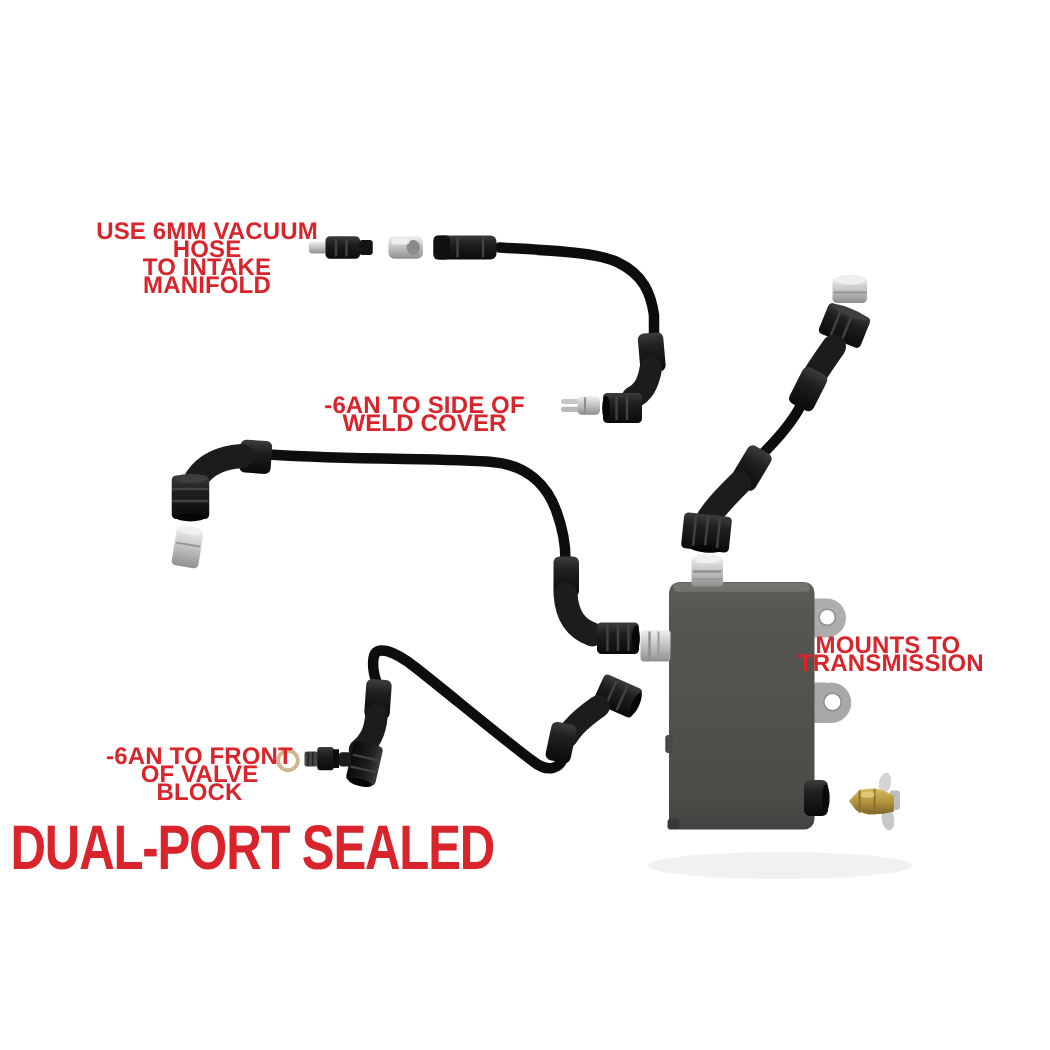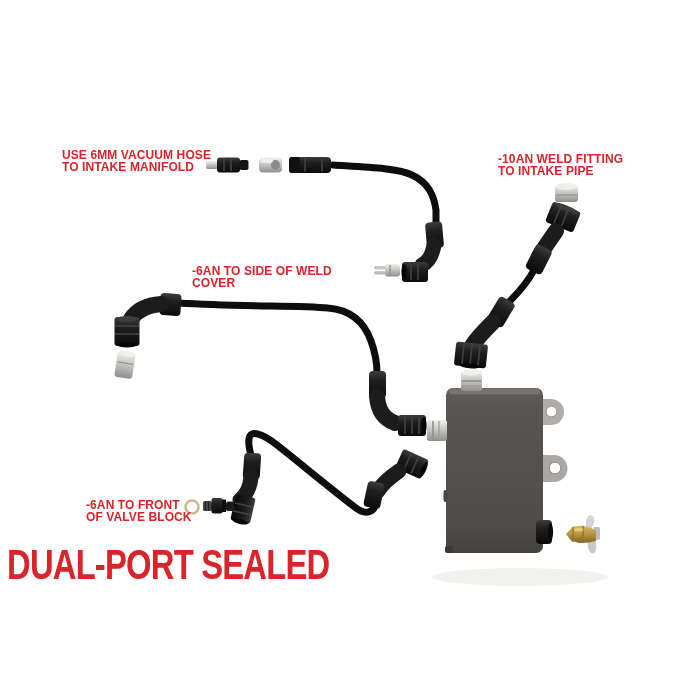--- a/index.html
+++ b/index.html
@@ -6,22 +6,22 @@
   html,body { width:700px; height:700px; background:#fff; overflow:hidden; }
   .stage {
     position:relative; width:700px; height:700px;
     background:var(--bg,#ffffff);
     font-family:"Liberation Sans", sans-serif;
   }
   svg.art { position:absolute; left:0; top:0; }
   .label {
     position:absolute;
     color:var(--label-red,#d8242a);
-    font-weight:700; font-size:12px; line-height:12px;
-    letter-spacing:.1px;
+    font-weight:700; font-size:16px; line-height:12px;
+    text-align:center; letter-spacing:.1px;
   }
   .title {
     position:absolute; left:7px; top:545px;
     color:var(--label-red,#d8242a);
     font-weight:700; font-size:42px; line-height:40px;
     letter-spacing:-1px; white-space:nowrap;
     transform:scaleX(.78); transform-origin:left top;
   }
   .hose { fill:none; stroke:var(--hose,#0d0d0d); stroke-width:7; stroke-linecap:round; }
   .body { fill:none; stroke:#1c1c1c; stroke-linecap:round; }
@@ -234,31 +234,31 @@
     <line x1="583" y1="526" x2="583" y2="543" stroke="#8a6f2b" stroke-width="1.2"></line>
     <rect x="574" y="528" width="9" height="3.6" rx="1.8" fill="#ecd684" opacity=".7"></rect>
   </g>
 </svg>
 
   <div class="label" style="left:62px;top:149px;width:152px">
     <div>USE 6MM VACUUM HOSE</div>
     <div>TO INTAKE MANIFOLD</div>
   </div>
 
-  <div class="label" style="left:498px;top:153px;width:132px">
-    <div>-10AN WELD FITTING</div>
-    <div>TO INTAKE PIPE</div>
-  </div>
 
   <div class="label" style="left:192px;top:265px;width:182px">
     <div>-6AN TO SIDE OF WELD COVER</div>
   </div>
 
 
-  <div class="label" style="left:86px;top:499px;width:134px">
+  <div class="label" style="left:66px;top:499px;width:134px">
     <div>-6AN TO FRONT</div>
     <div>OF VALVE BLOCK</div>
   </div>
 
+  <div class="label" style="left:532px;top:425px;width:120px">
+    <div>MOUNTS TO</div>
+    <div>TRANSMISSION</div>
+  </div>
 
   <div class="title">DUAL-PORT SEALED</div>
 
 </div>
 
 </body></html>

